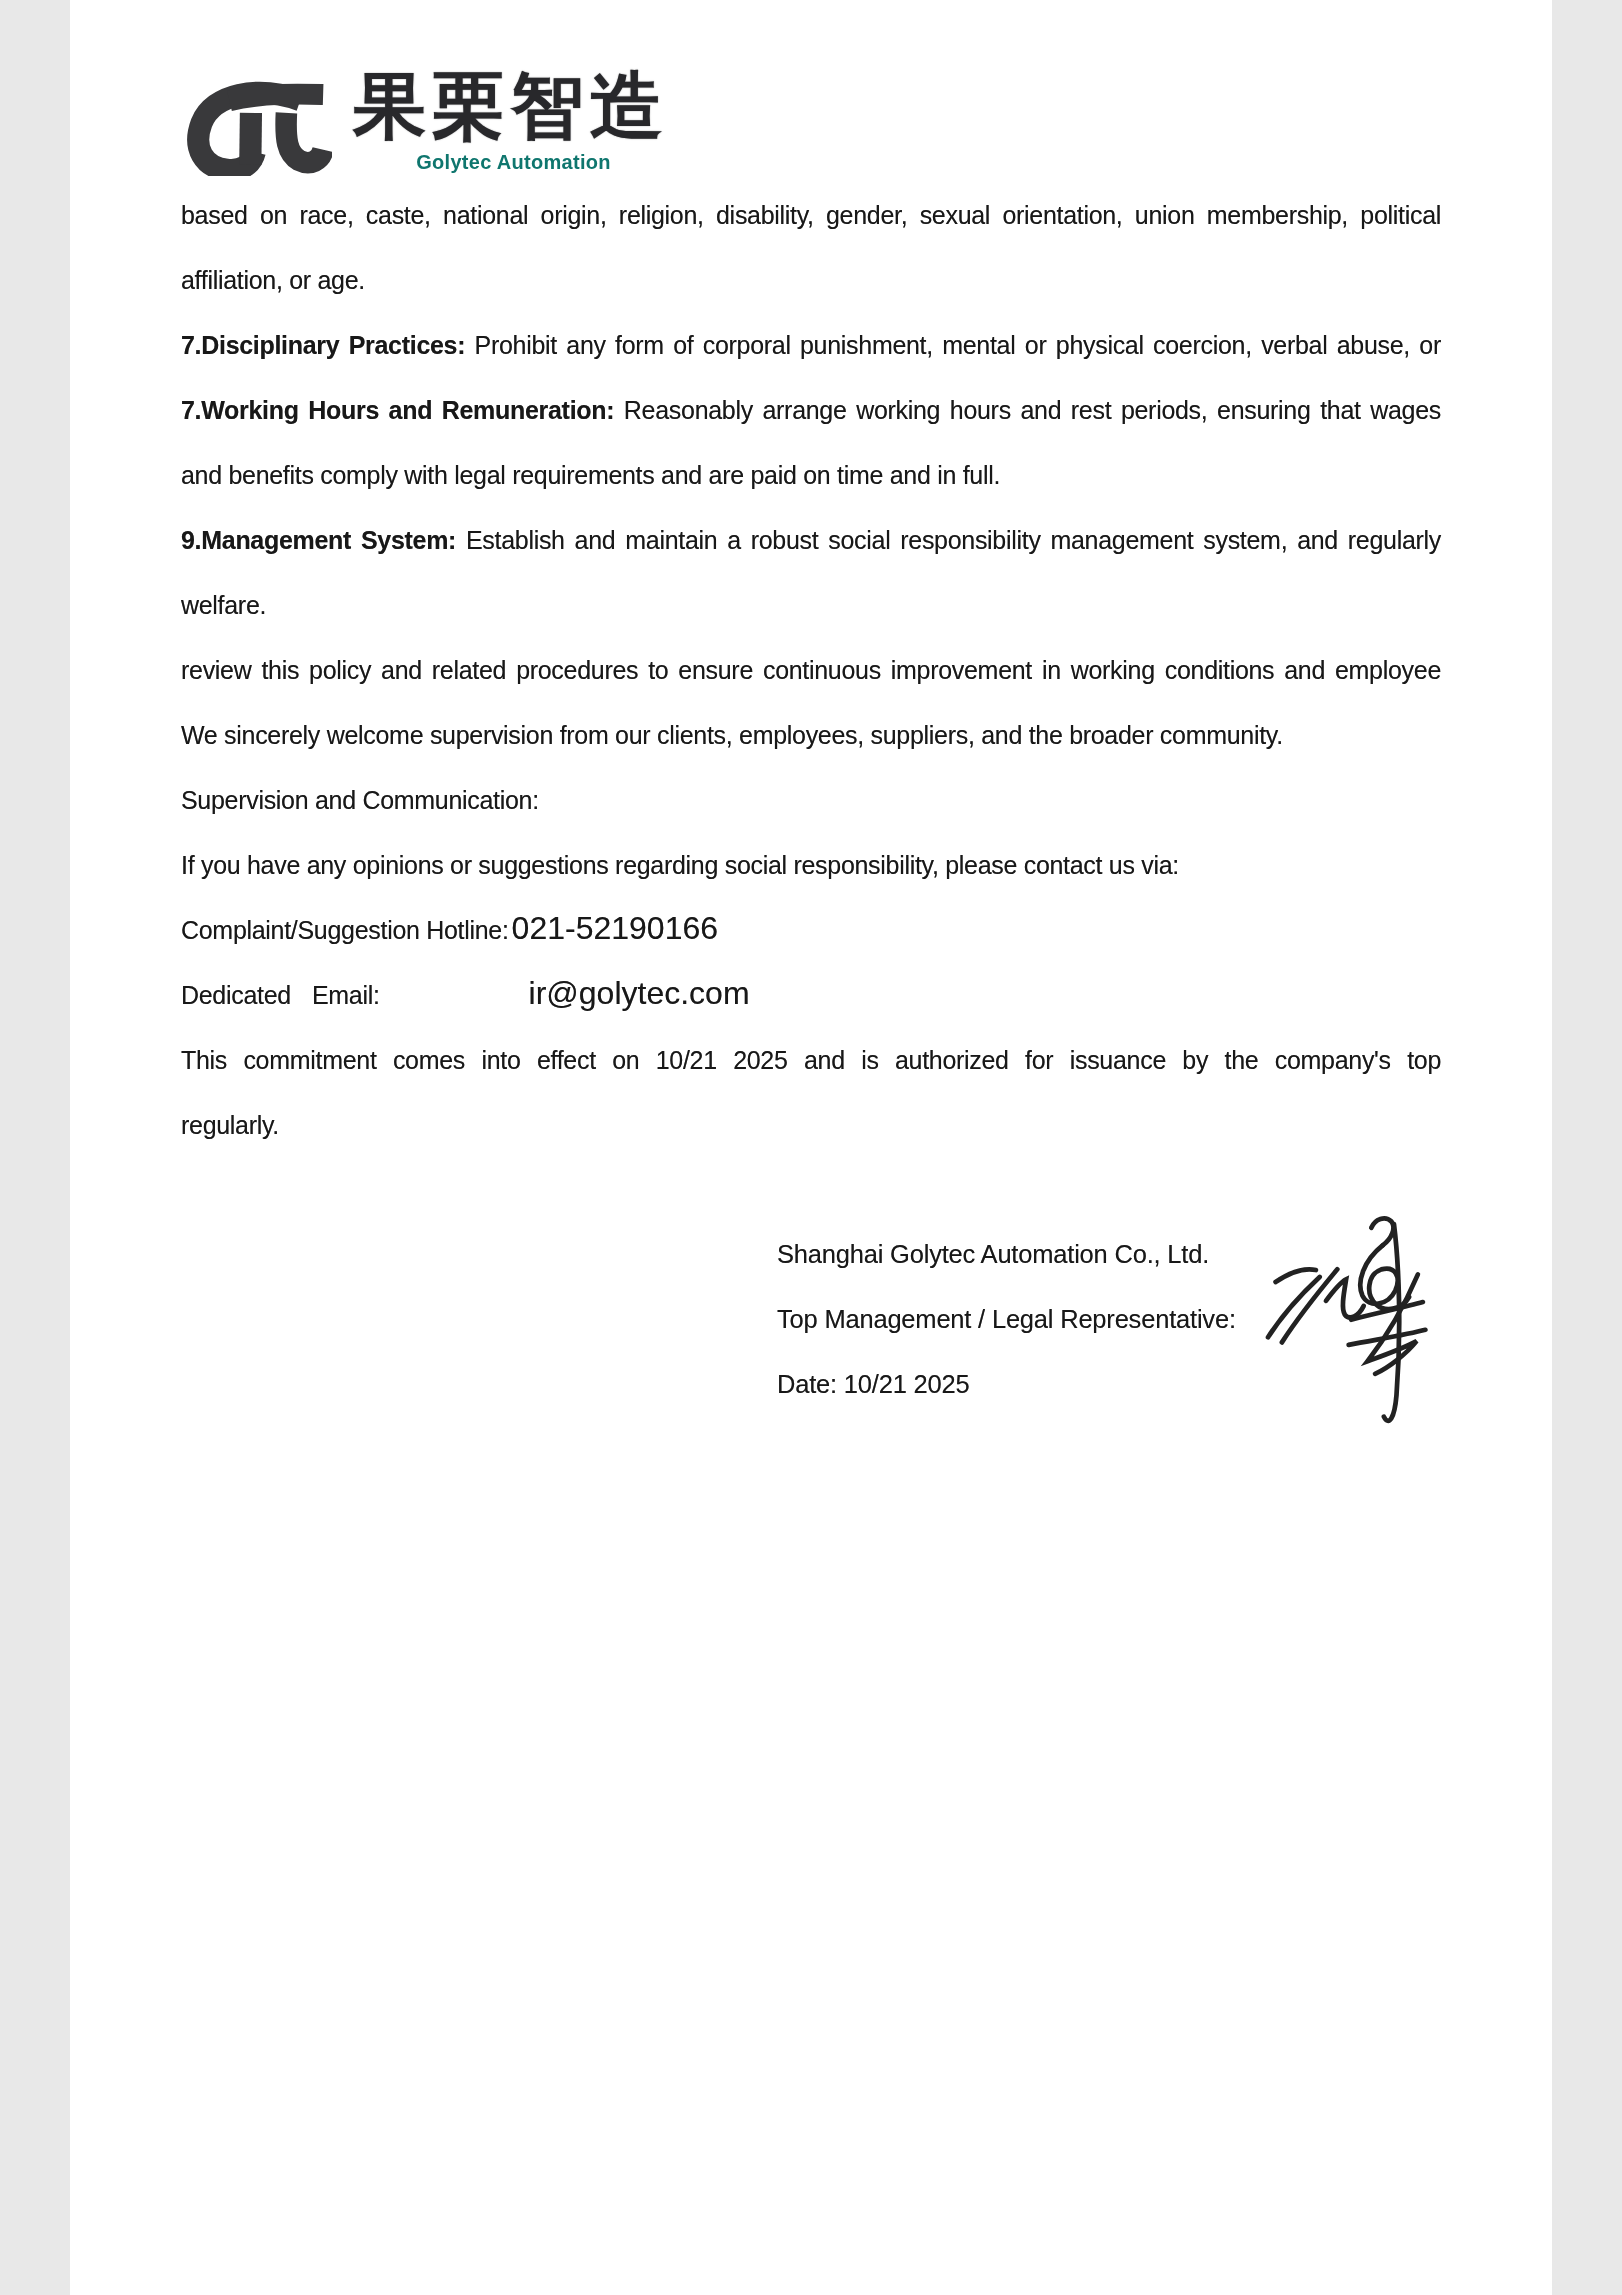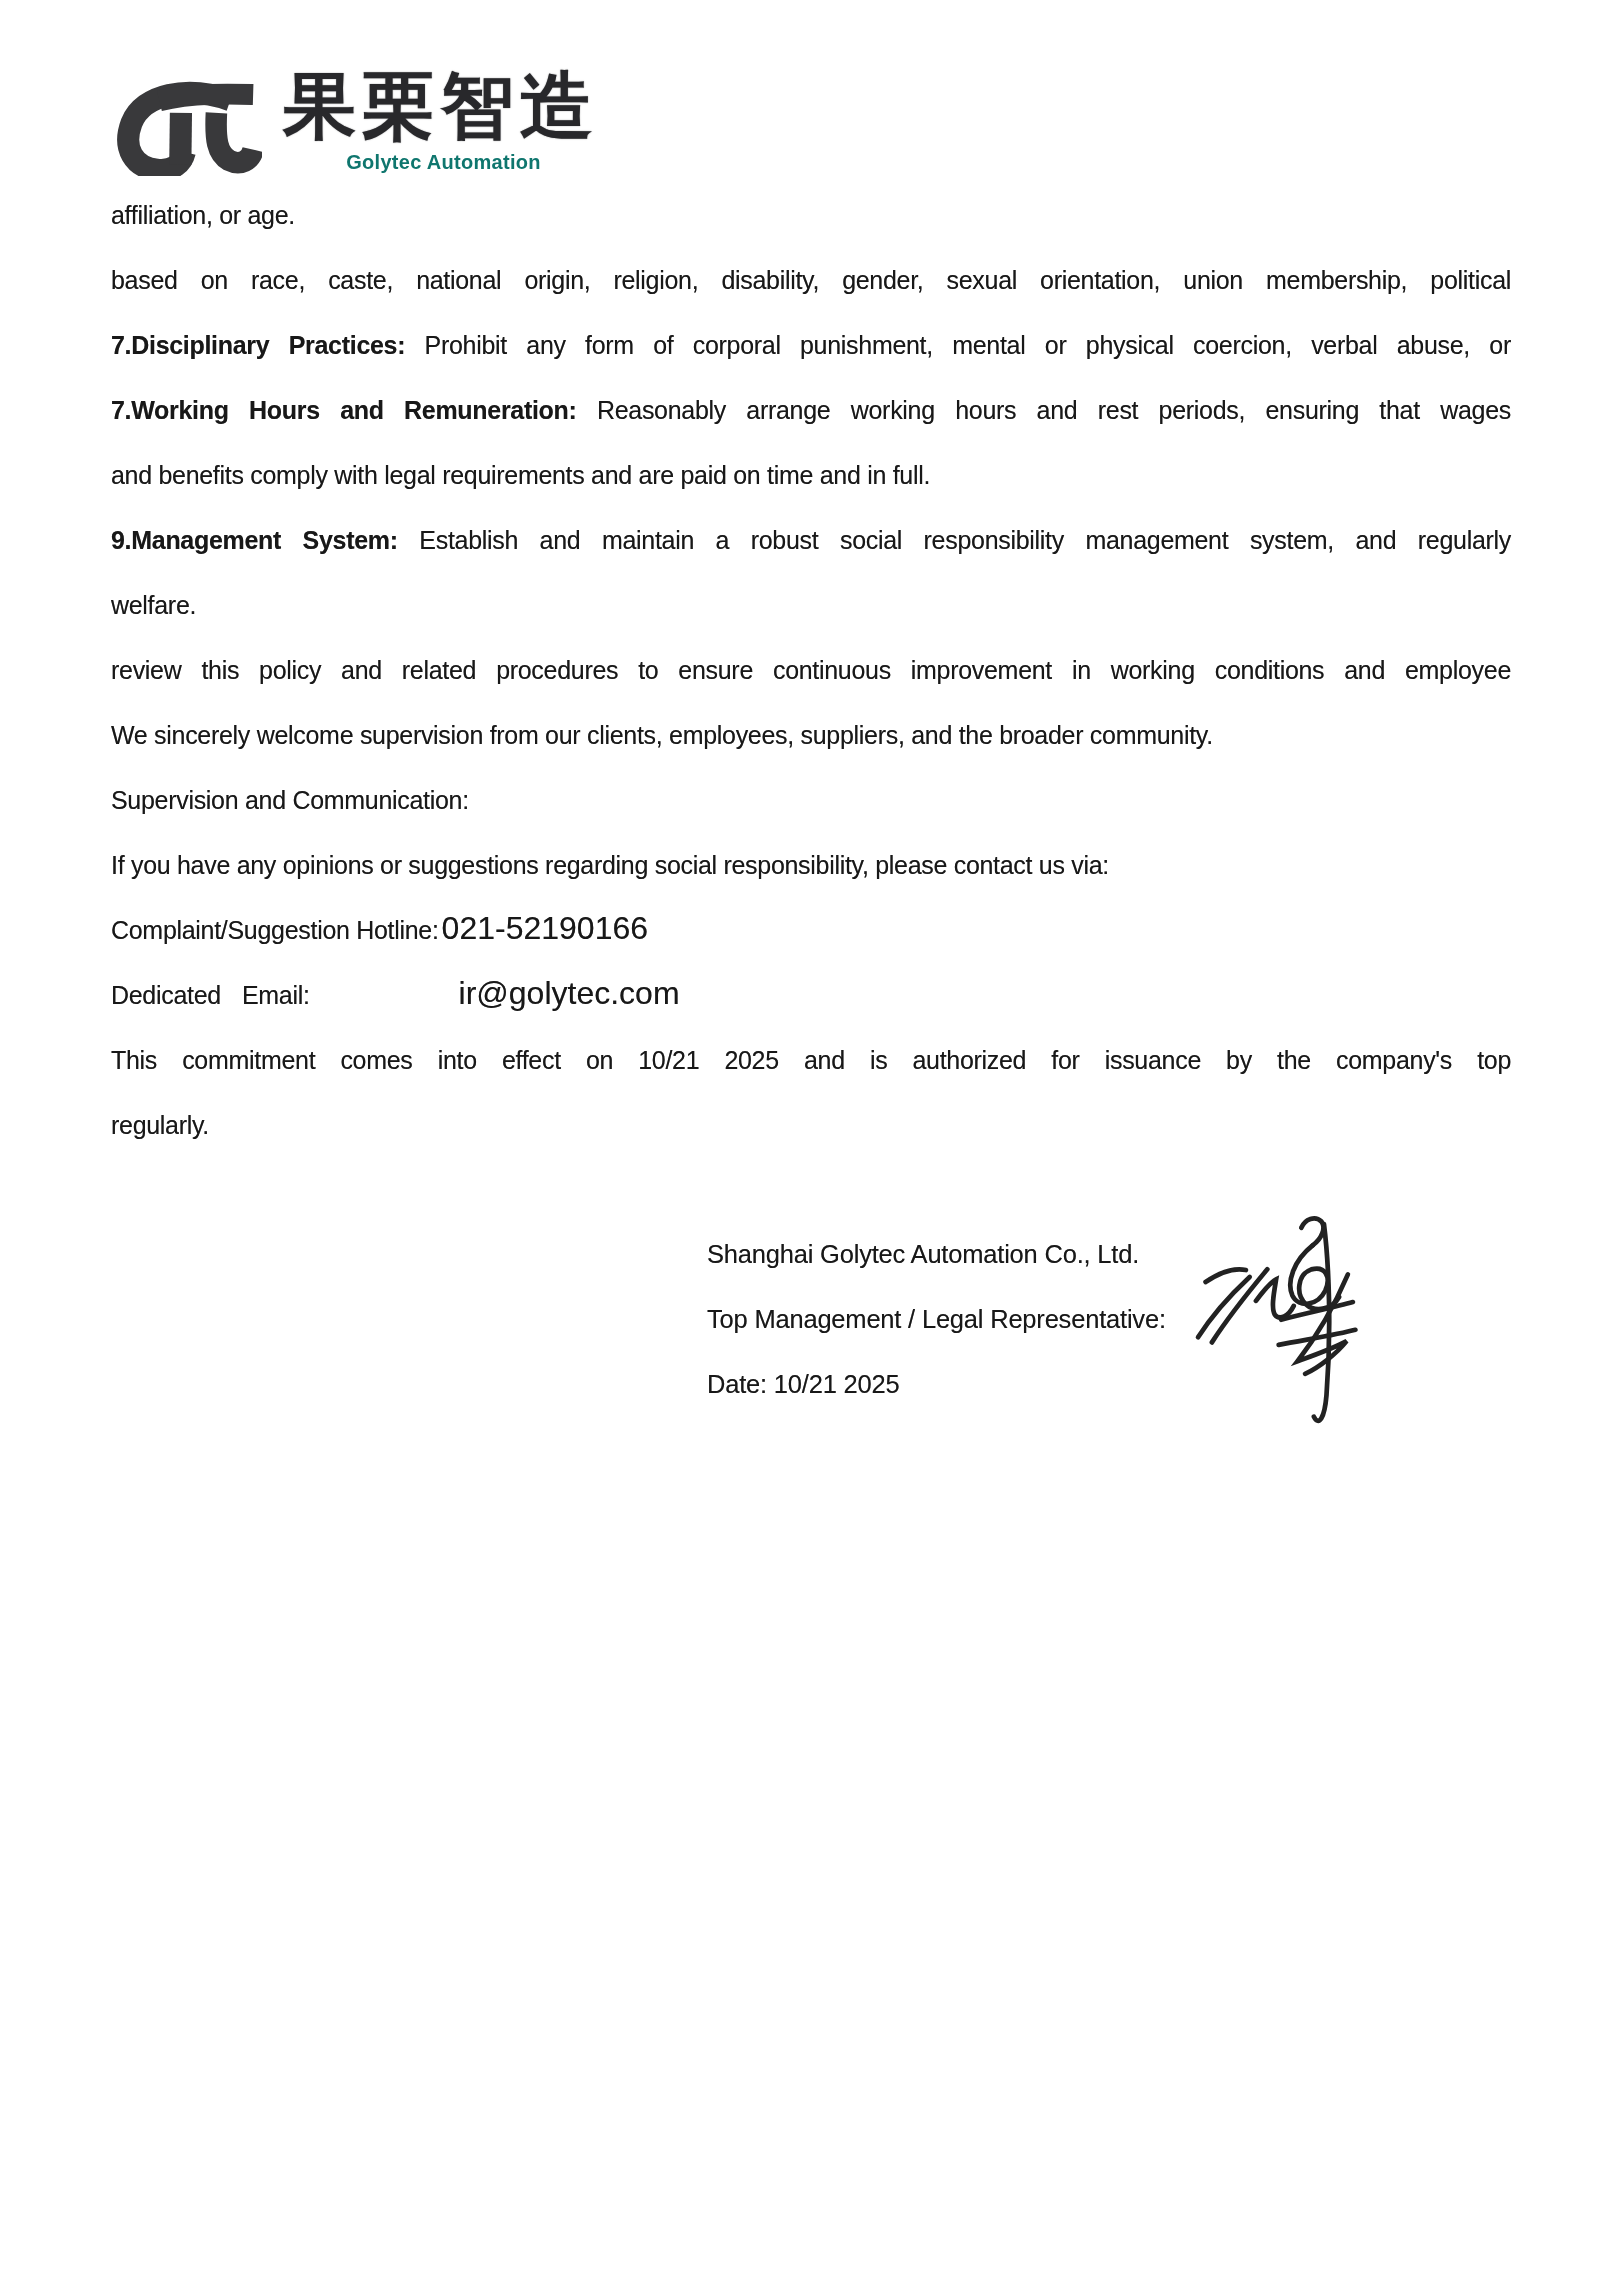--- a/index.html
+++ b/index.html
@@ -1,18 +1,18 @@
 <!DOCTYPE html>
 <html style="font-size:10.5px"><head>
 <meta charset="utf-8">
 <style>
   html, body { margin: 0; padding: 0; background: #e8e8e8; }
   .page {
     position: relative;
-    width: 1622px;
+    width: 1482px;
     height: 2295px;
     margin: 0 auto;
     background: #ffffff;
     font-family: "Liberation Sans", sans-serif;
     color: #181818;
     overflow: hidden;
   }
 
   
   .header { position: relative; height: 183px; }
@@ -76,22 +76,22 @@
         <path d="M 78 37 C 132 24 192 26 226 27" stroke-width="33"></path>
         <path d="M 112 56 L 111 138" stroke-width="35"></path>
         <path d="M 168 56 C 166 98 169 120 188 131 C 206 140 222 131 226 114" stroke-width="34"></path>
       </g>
     </svg>
     <div class="logo-cn">果栗智造</div>
     <div class="logo-en">Golytec Automation</div>
   </div>
 
   <div class="body-text">
+    <div class="line jline"><span class="b"></span><span>based on race, caste, national origin, religion, disability, gender, sexual orientation, union membership, political</span></div>
     <div class="line"><span class="b"></span><span>affiliation, or age.</span></div>
-    <div class="line jline"><span class="b"></span><span>based on race, caste, national origin, religion, disability, gender, sexual orientation, union membership, political</span></div>
     <div class="line jline"><span class="b">7.Disciplinary Practices:</span><span> Prohibit any form of corporal punishment, mental or physical coercion, verbal abuse, or</span></div>
     <div class="line jline"><span class="b">7.Working Hours and Remuneration:</span><span> Reasonably arrange working hours and rest periods, ensuring that wages</span></div>
     <div class="line"><span class="b"></span><span>and benefits comply with legal requirements and are paid on time and in full.</span></div>
     <div class="line jline"><span class="b">9.Management System:</span><span> Establish and maintain a robust social responsibility management system, and regularly</span></div>
     <div class="line"><span class="b"></span><span>welfare.</span></div>
     <div class="line jline"><span class="b"></span><span>review this policy and related procedures to ensure continuous improvement in working conditions and employee</span></div>
     <div class="line"><span class="b"></span><span>We sincerely welcome supervision from our clients, employees, suppliers, and the broader community.</span></div>
     <div class="line"><span class="b"></span><span>Supervision and Communication:</span></div>
     <div class="line"><span class="b"></span><span>If you have any opinions or suggestions regarding social responsibility, please contact us via:</span></div>
 

